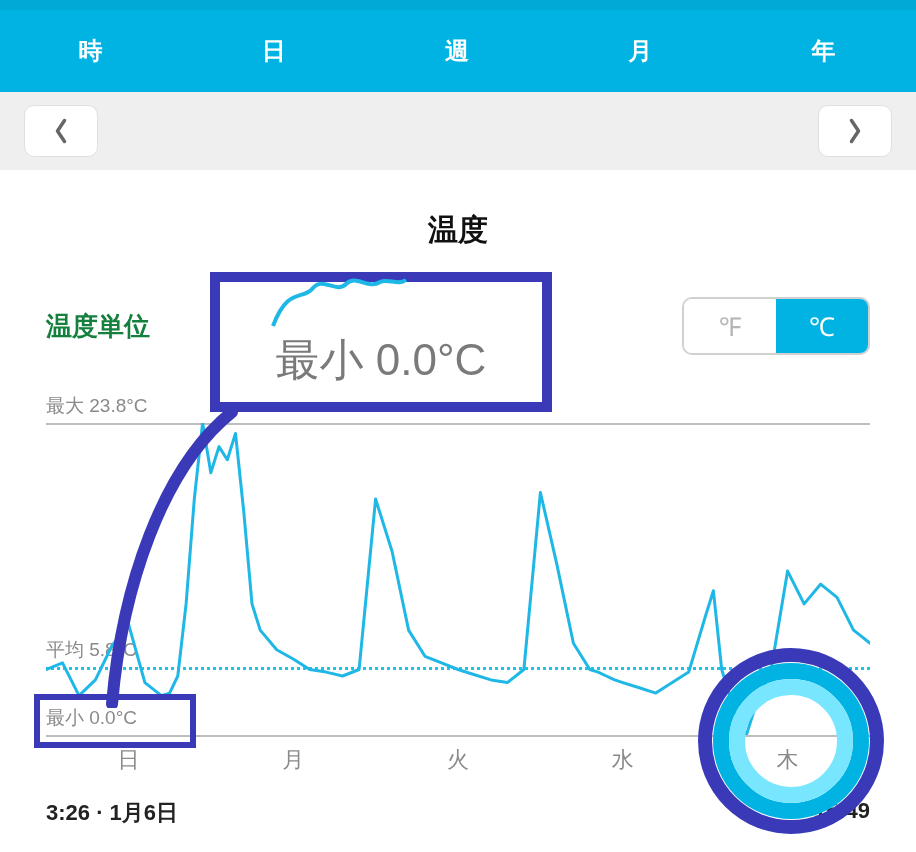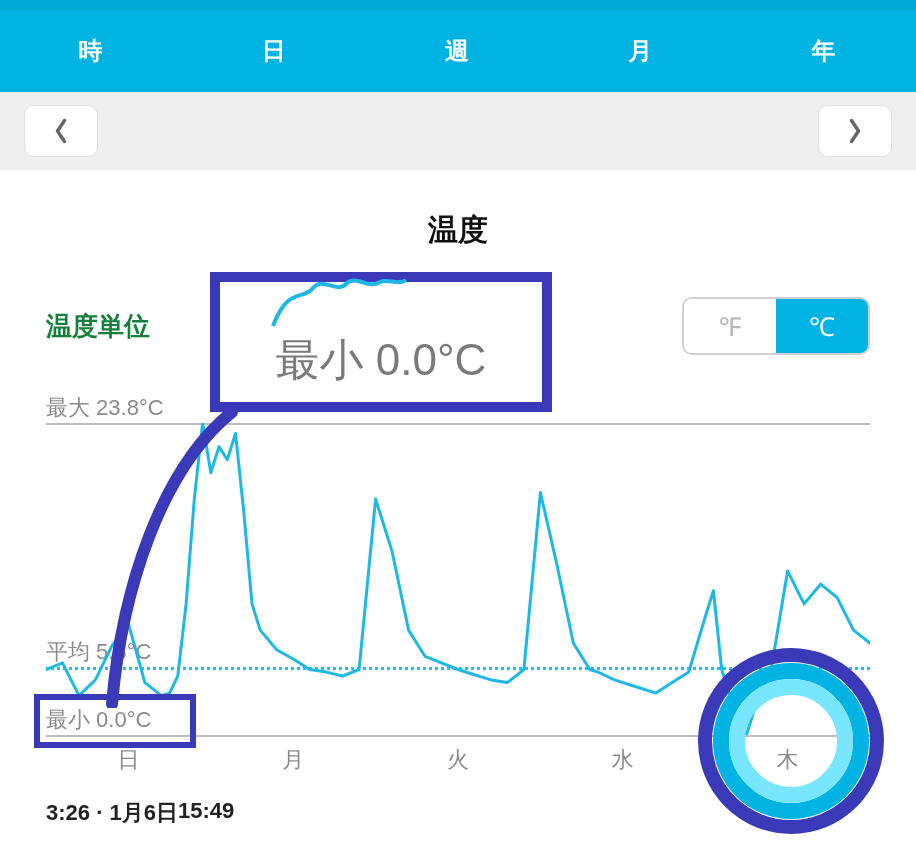--- a/index.html
+++ b/index.html
@@ -22,32 +22,32 @@
 
   .unitrow { display:flex; align-items:center; justify-content:space-between; margin-top:46px; }
   .unitlabel { font-size:26px; font-weight:700; color:#15803d; }
   .segmented { display:flex; border:2px solid #d0d0d0; border-radius:10px; overflow:hidden; }
   .seg { width:92px; height:54px; display:flex; align-items:center; justify-content:center; font-size:26px; font-weight:400; cursor:pointer; }
   .seg.off { background:#fff; color:#b5b5b5; }
   .seg.on  { background:#00b3e3; color:#fff; }
 
   
   .chartwrap { position:relative; margin-top:44px; height:390px; }
-  .maxlabel, .avglabel, .minlabel { position:absolute; left:0; font-size:22px; color:#8a8a8a; font-weight:500; }
+  .maxlabel, .avglabel, .minlabel { position:absolute; left:0; font-size:19px; color:#8a8a8a; font-weight:500; }
   .maxlabel { top:-6px; }
   .maxline  { position:absolute; left:0; right:0; top:24px; height:2px; background:#bdbdbd; }
   .avglabel { top:238px; }
   .avgline  { position:absolute; left:0; right:0; top:268px; height:0; border-top:3px dotted #1fc3e6; }
   .minlabel { top:306px; }
   .minline  { position:absolute; left:0; right:0; top:336px; height:2px; background:#bdbdbd; }
   .plot { position:absolute; left:0; top:24px; width:100%; height:312px; }
   .dayticks { position:absolute; left:0; right:0; top:346px; display:flex; }
   .daytick { flex:1; text-align:center; font-size:22px; color:#8a8a8a; }
 
-  .timerow { display:flex; justify-content:flex-start; margin-top:0; position:absolute; left:46px; right:46px; bottom:24px; font-size:22px; color:#222; font-weight:600; }
+  .timerow { display:flex; justify-content:space-between; margin-top:0; position:absolute; left:46px; right:46px; bottom:24px; font-size:22px; color:#222; font-weight:600; }
 
   
   .callout-box-small { position:absolute; border:6px solid #3a3ab8; left:34px; top:694px; width:162px; height:54px; pointer-events:none; }
   .callout-box-big { position:absolute; border:10px solid #3a3ab8; left:210px; top:272px; width:342px; height:140px; background:#fff; display:flex; align-items:flex-end; justify-content:center; }
   .callout-big-text { font-size:44px; color:#7a7a7a; font-weight:500; padding-bottom:12px; white-space:nowrap; }
   .callout-big-squiggle { position:absolute; top:-6px; left:48px; width:140px; height:52px; }
   .callout-connector { position:absolute; left:102px; top:408px; width:170px; height:300px; pointer-events:none; }
 
   .ring { position:absolute; right:32px; bottom:18px; width:186px; height:186px; pointer-events:none; }
 </style>

